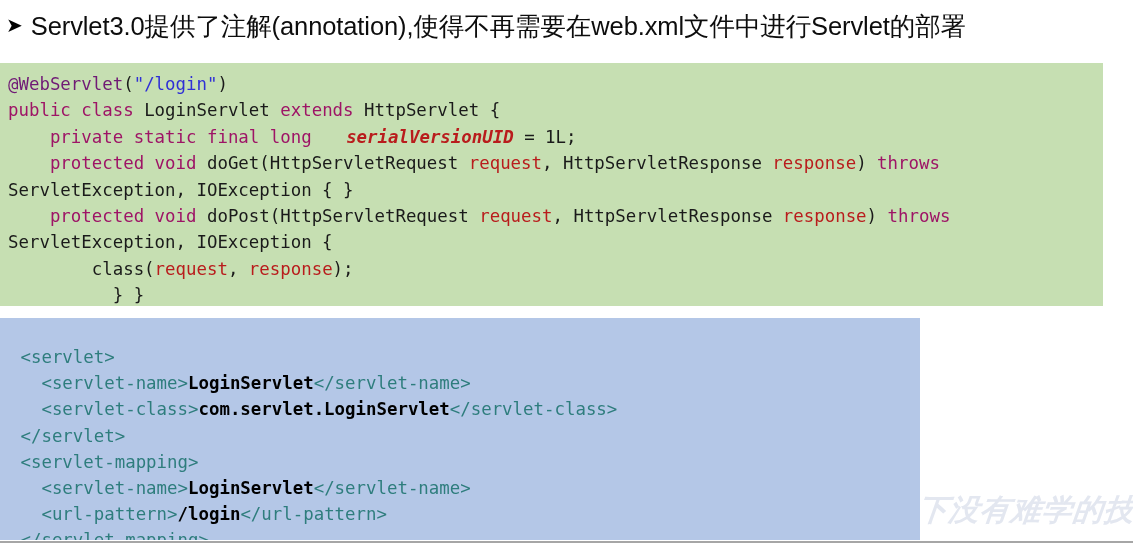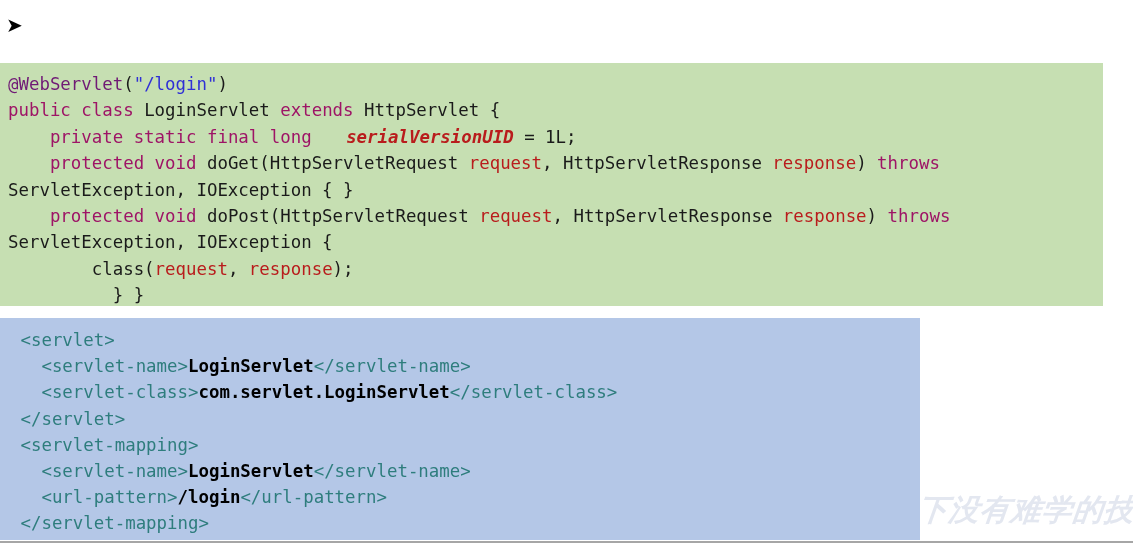--- a/index.html
+++ b/index.html
@@ -74,21 +74,21 @@
   .j-param  { color: #b91c1c; }
   .j-plain  { color: #1a1a1a; }
 
   
   #xml-code-block {
     left: 0px;
     top: 318px;
     width: 920px;
     height: 222px;
     background: #b4c7e7;
-    padding: 9px 4px 6px 10px;
+    padding: 26px 4px 6px 10px;
     font-size: 17.4px;
     line-height: 26.2px;
     color: #111111;
   }
   #xml-code-block .ln { display: block; }
 
   .x-tag  { color: #2e7d7d; }
   .x-val  { color: #000000; font-weight: bold; }
 
   
@@ -122,20 +122,21 @@
     width: 1133px;
     height: 2px;
     background: #a6a6a6;
   }
 </style>
 </head>
 <body>
 
 <div id="slide-heading">
   <span class="bullet">➤</span>
+  <span class="heading-text">Servlet3.0提供了注解(annotation),使得不再需要在web.xml文件中进行Servlet的部署</span>
 </div>
 
 <div class="code-block" id="java-code-block"><span class="ln"><span class="j-anno">@WebServlet</span><span class="j-plain">(</span><span class="j-str">"/login"</span><span class="j-plain">)</span></span><span class="ln"><span class="j-kw">public class </span><span class="j-plain">LoginServlet </span><span class="j-kw">extends </span><span class="j-plain">HttpServlet {</span></span><span class="ln"><span class="j-plain">    </span><span class="j-kw">private static final long </span><span class="j-field">serialVersionUID</span><span class="j-plain"> = 1L;</span></span><span class="ln"><span class="j-plain">    </span><span class="j-kw">protected void </span><span class="j-plain">doGet(HttpServletRequest </span><span class="j-param">request</span><span class="j-plain">, HttpServletResponse </span><span class="j-param">response</span><span class="j-plain">) </span><span class="j-kw">throws</span><span class="j-plain">
 ServletException, IOException { }</span></span><span class="ln"><span class="j-plain">    </span><span class="j-kw">protected void </span><span class="j-plain">doPost(HttpServletRequest </span><span class="j-param">request</span><span class="j-plain">, HttpServletResponse </span><span class="j-param">response</span><span class="j-plain">) </span><span class="j-kw">throws</span><span class="j-plain">
 ServletException, IOException {</span></span><span class="ln"><span class="j-plain">        class(</span><span class="j-param">request</span><span class="j-plain">, </span><span class="j-param">response</span><span class="j-plain">);</span></span><span class="ln"><span class="j-plain">          } }</span></span></div>
 
 <div class="code-block" id="xml-code-block"><span class="ln"><span class="x-tag"> &lt;servlet&gt;</span></span><span class="ln"><span class="x-tag">   &lt;servlet-name&gt;</span><span class="x-val">LoginServlet</span><span class="x-tag">&lt;/servlet-name&gt;</span></span><span class="ln"><span class="x-tag">   &lt;servlet-class&gt;</span><span class="x-val">com.servlet.LoginServlet</span><span class="x-tag">&lt;/servlet-class&gt;</span></span><span class="ln"><span class="x-tag"> &lt;/servlet&gt;</span></span><span class="ln"><span class="x-tag"> &lt;servlet-mapping&gt;</span></span><span class="ln"><span class="x-tag">   &lt;servlet-name&gt;</span><span class="x-val">LoginServlet</span><span class="x-tag">&lt;/servlet-name&gt;</span></span><span class="ln"><span class="x-tag">   &lt;url-pattern&gt;</span><span class="x-val">/login</span><span class="x-tag">&lt;/url-pattern&gt;</span></span><span class="ln"><span class="x-tag"> &lt;/servlet-mapping&gt;</span></span></div>
 
 <div id="watermark">下没有难学的技术</div>
 

